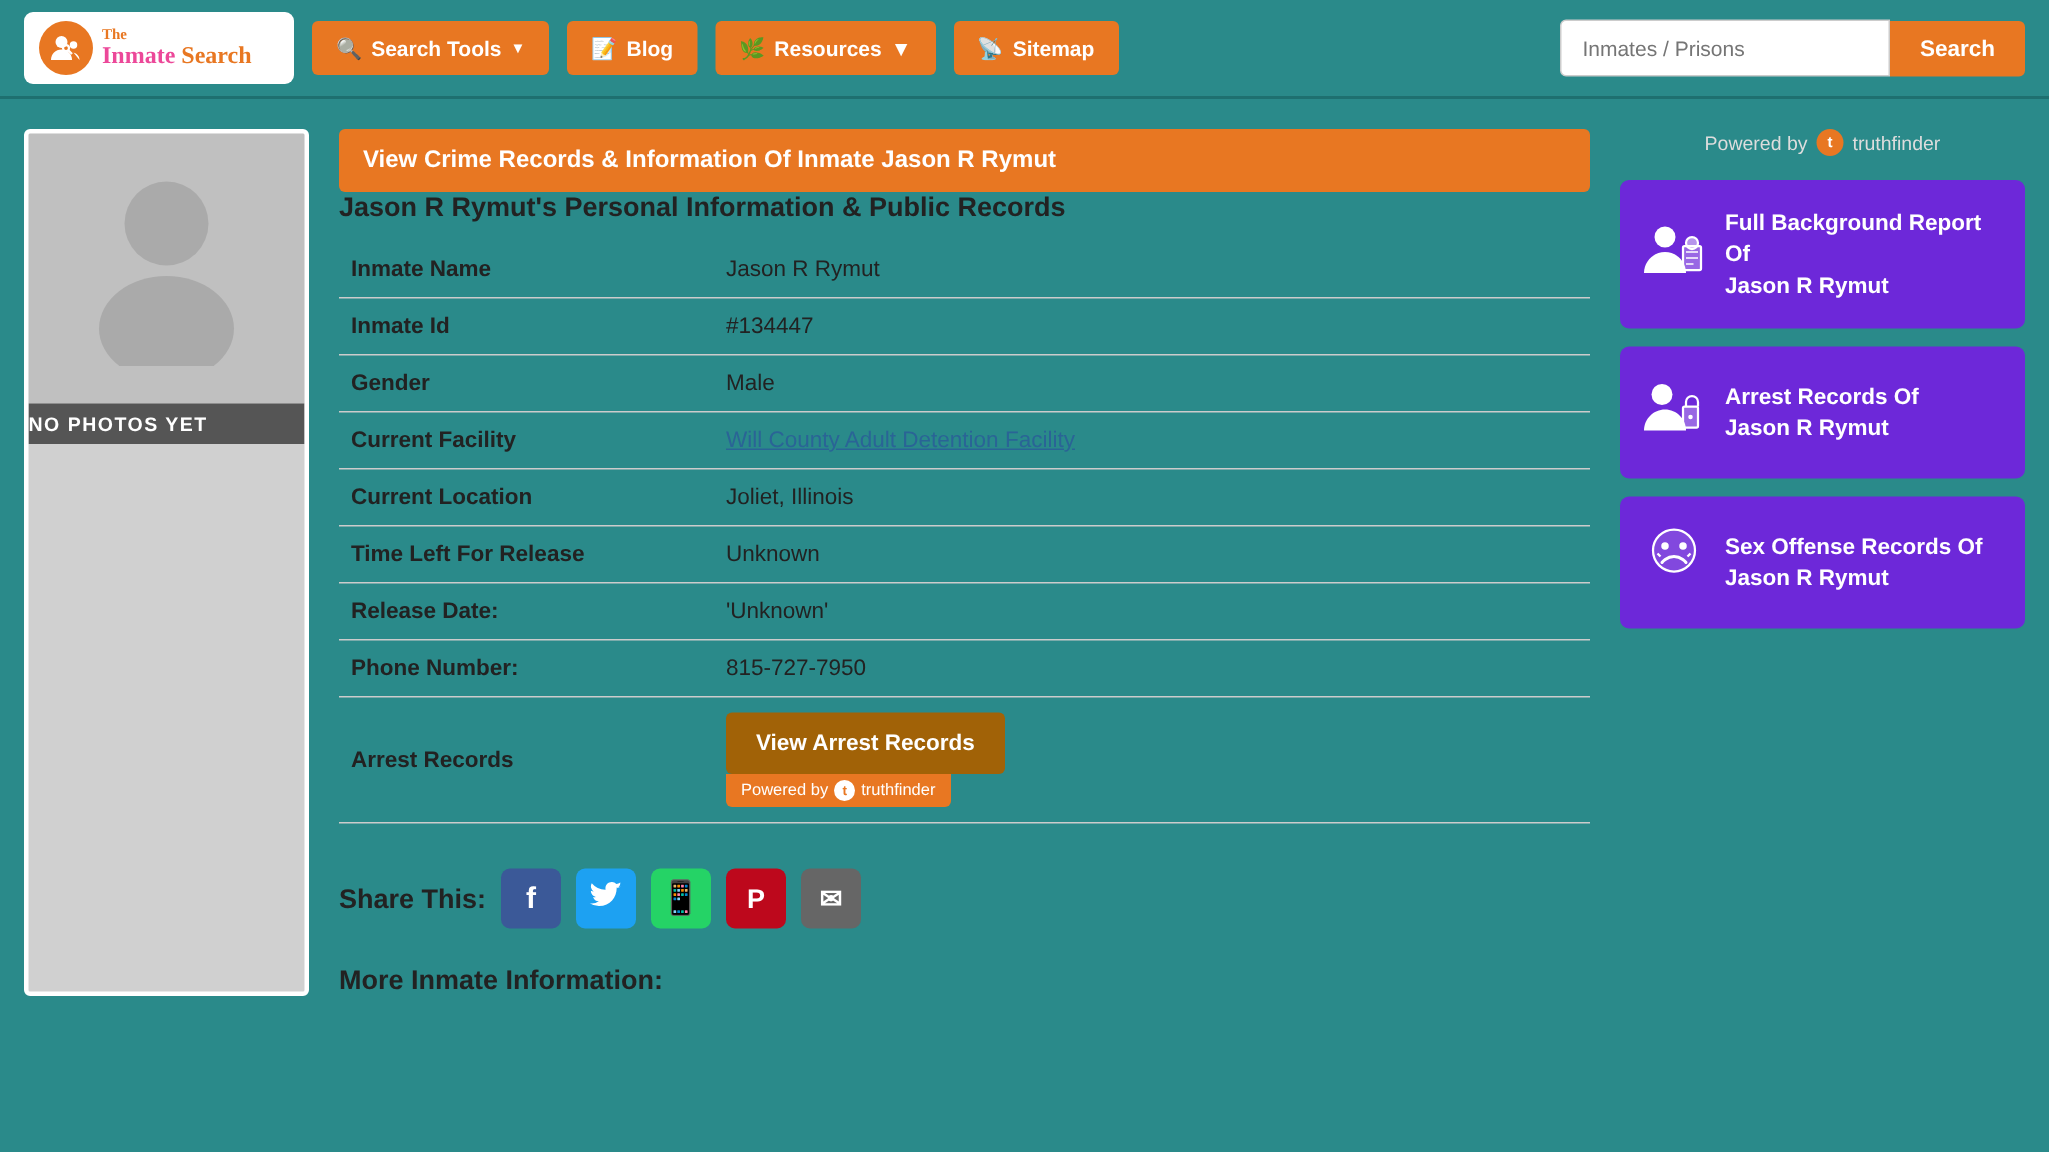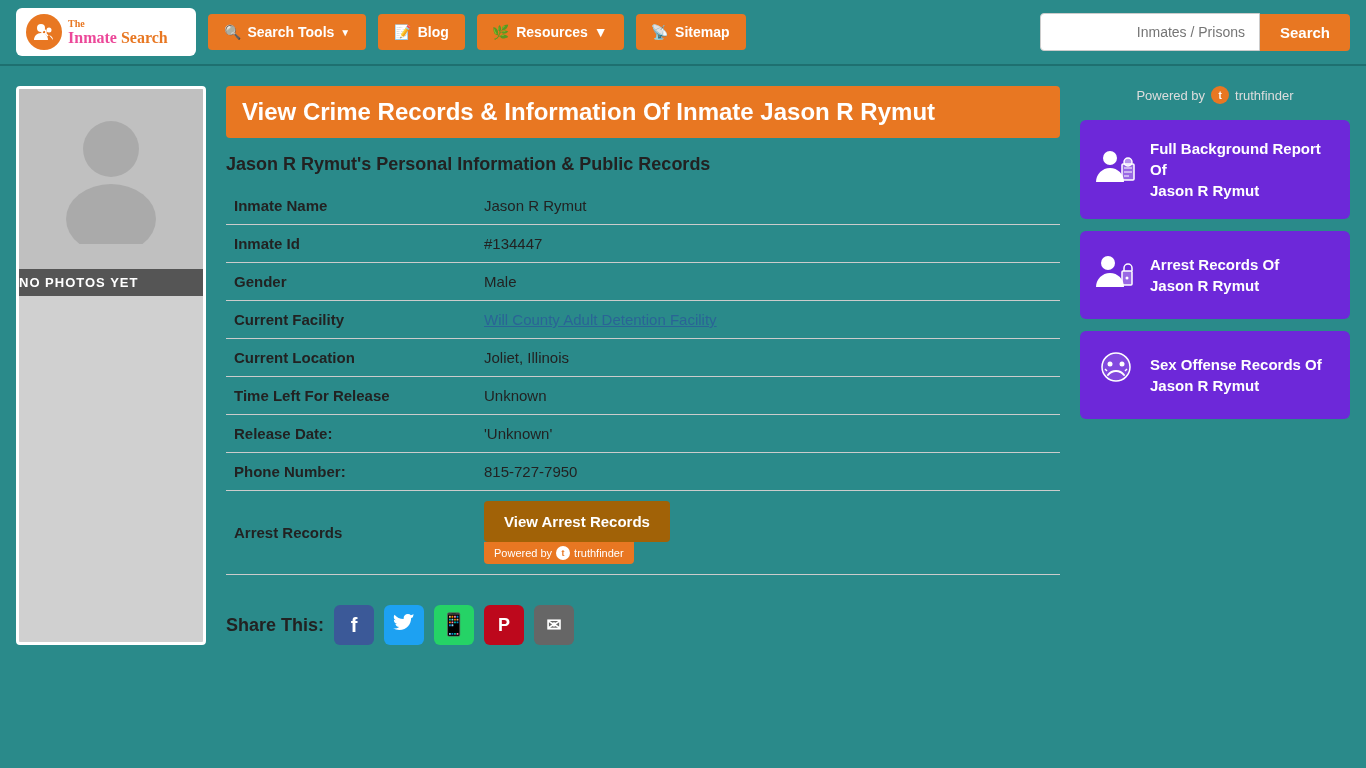--- a/index.html
+++ b/index.html
@@ -84,21 +84,20 @@
       gap: 0;
     }
     .search-input {
       padding: 10px 14px;
       font-size: 14px;
       border: 1px solid #ccc;
       border-radius: 4px 0 0 4px;
       outline: none;
       width: 220px;
       color: #888;
-      text-align: right;
     }
     .search-button {
       background: #e87722;
       color: white;
       border: none;
       border-radius: 0 4px 4px 0;
       padding: 10px 20px;
       font-size: 15px;
       font-weight: bold;
       cursor: pointer;
@@ -145,25 +144,24 @@
       letter-spacing: 1px;
     }
 
     
     .info-panel {
       flex: 1;
     }
     .info-title {
       background: #e87722;
       color: white;
-      font-size: 24px;
+      font-size: 16px;
       font-weight: bold;
       padding: 12px 16px;
       border-radius: 4px;
-      margin-bottom: 16px;
     }
     .personal-info-title {
       font-size: 18px;
       font-weight: bold;
       color: #222;
       margin-bottom: 12px;
     }
     .info-table {
       width: 100%;
       border-collapse: collapse;
@@ -450,20 +448,21 @@
       <div class="share-icon share-tw" title="Twitter">
         <svg width="22" height="22" viewBox="0 0 24 24" fill="white">
             <path d="M23 3a10.9 10.9 0 01-3.14 1.53A4.48 4.48 0 0022.43.36a9 9 0 01-2.88 1.1A4.52 4.52 0 0016.11 0c-2.5 0-4.52 2.02-4.52 4.52 0 .35.04.7.11 1.03A12.83 12.83 0 011.64.89a4.52 4.52 0 001.4 6.03 4.48 4.48 0 01-2.05-.57v.06c0 2.19 1.56 4.01 3.63 4.43a4.52 4.52 0 01-2.04.08 4.52 4.52 0 004.22 3.14A9.06 9.06 0 010 15.54 12.8 12.8 0 006.92 17.5c8.3 0 12.84-6.88 12.84-12.84 0-.2 0-.39-.01-.58A9.17 9.17 0 0023 3z"></path>
           </svg>
       </div>
       <div class="share-icon share-wa" title="WhatsApp" style="font-size:22px;">📱</div>
       <div class="share-icon share-pi" title="Pinterest" style="font-size:18px; font-weight:bold;">P</div>
       <div class="share-icon share-em" title="Email" style="font-size:18px;">✉</div>
     </div>
 
+    <div class="more-info-title">More Inmate Information:</div>
   </div>
 
   <div class="sidebar">
     <div class="powered-by-top">
       <span>Powered by</span>
       <span class="tf-logo-inline">t</span>
       <span>truthfinder</span>
     </div>
 
     <div class="sidebar-card">

